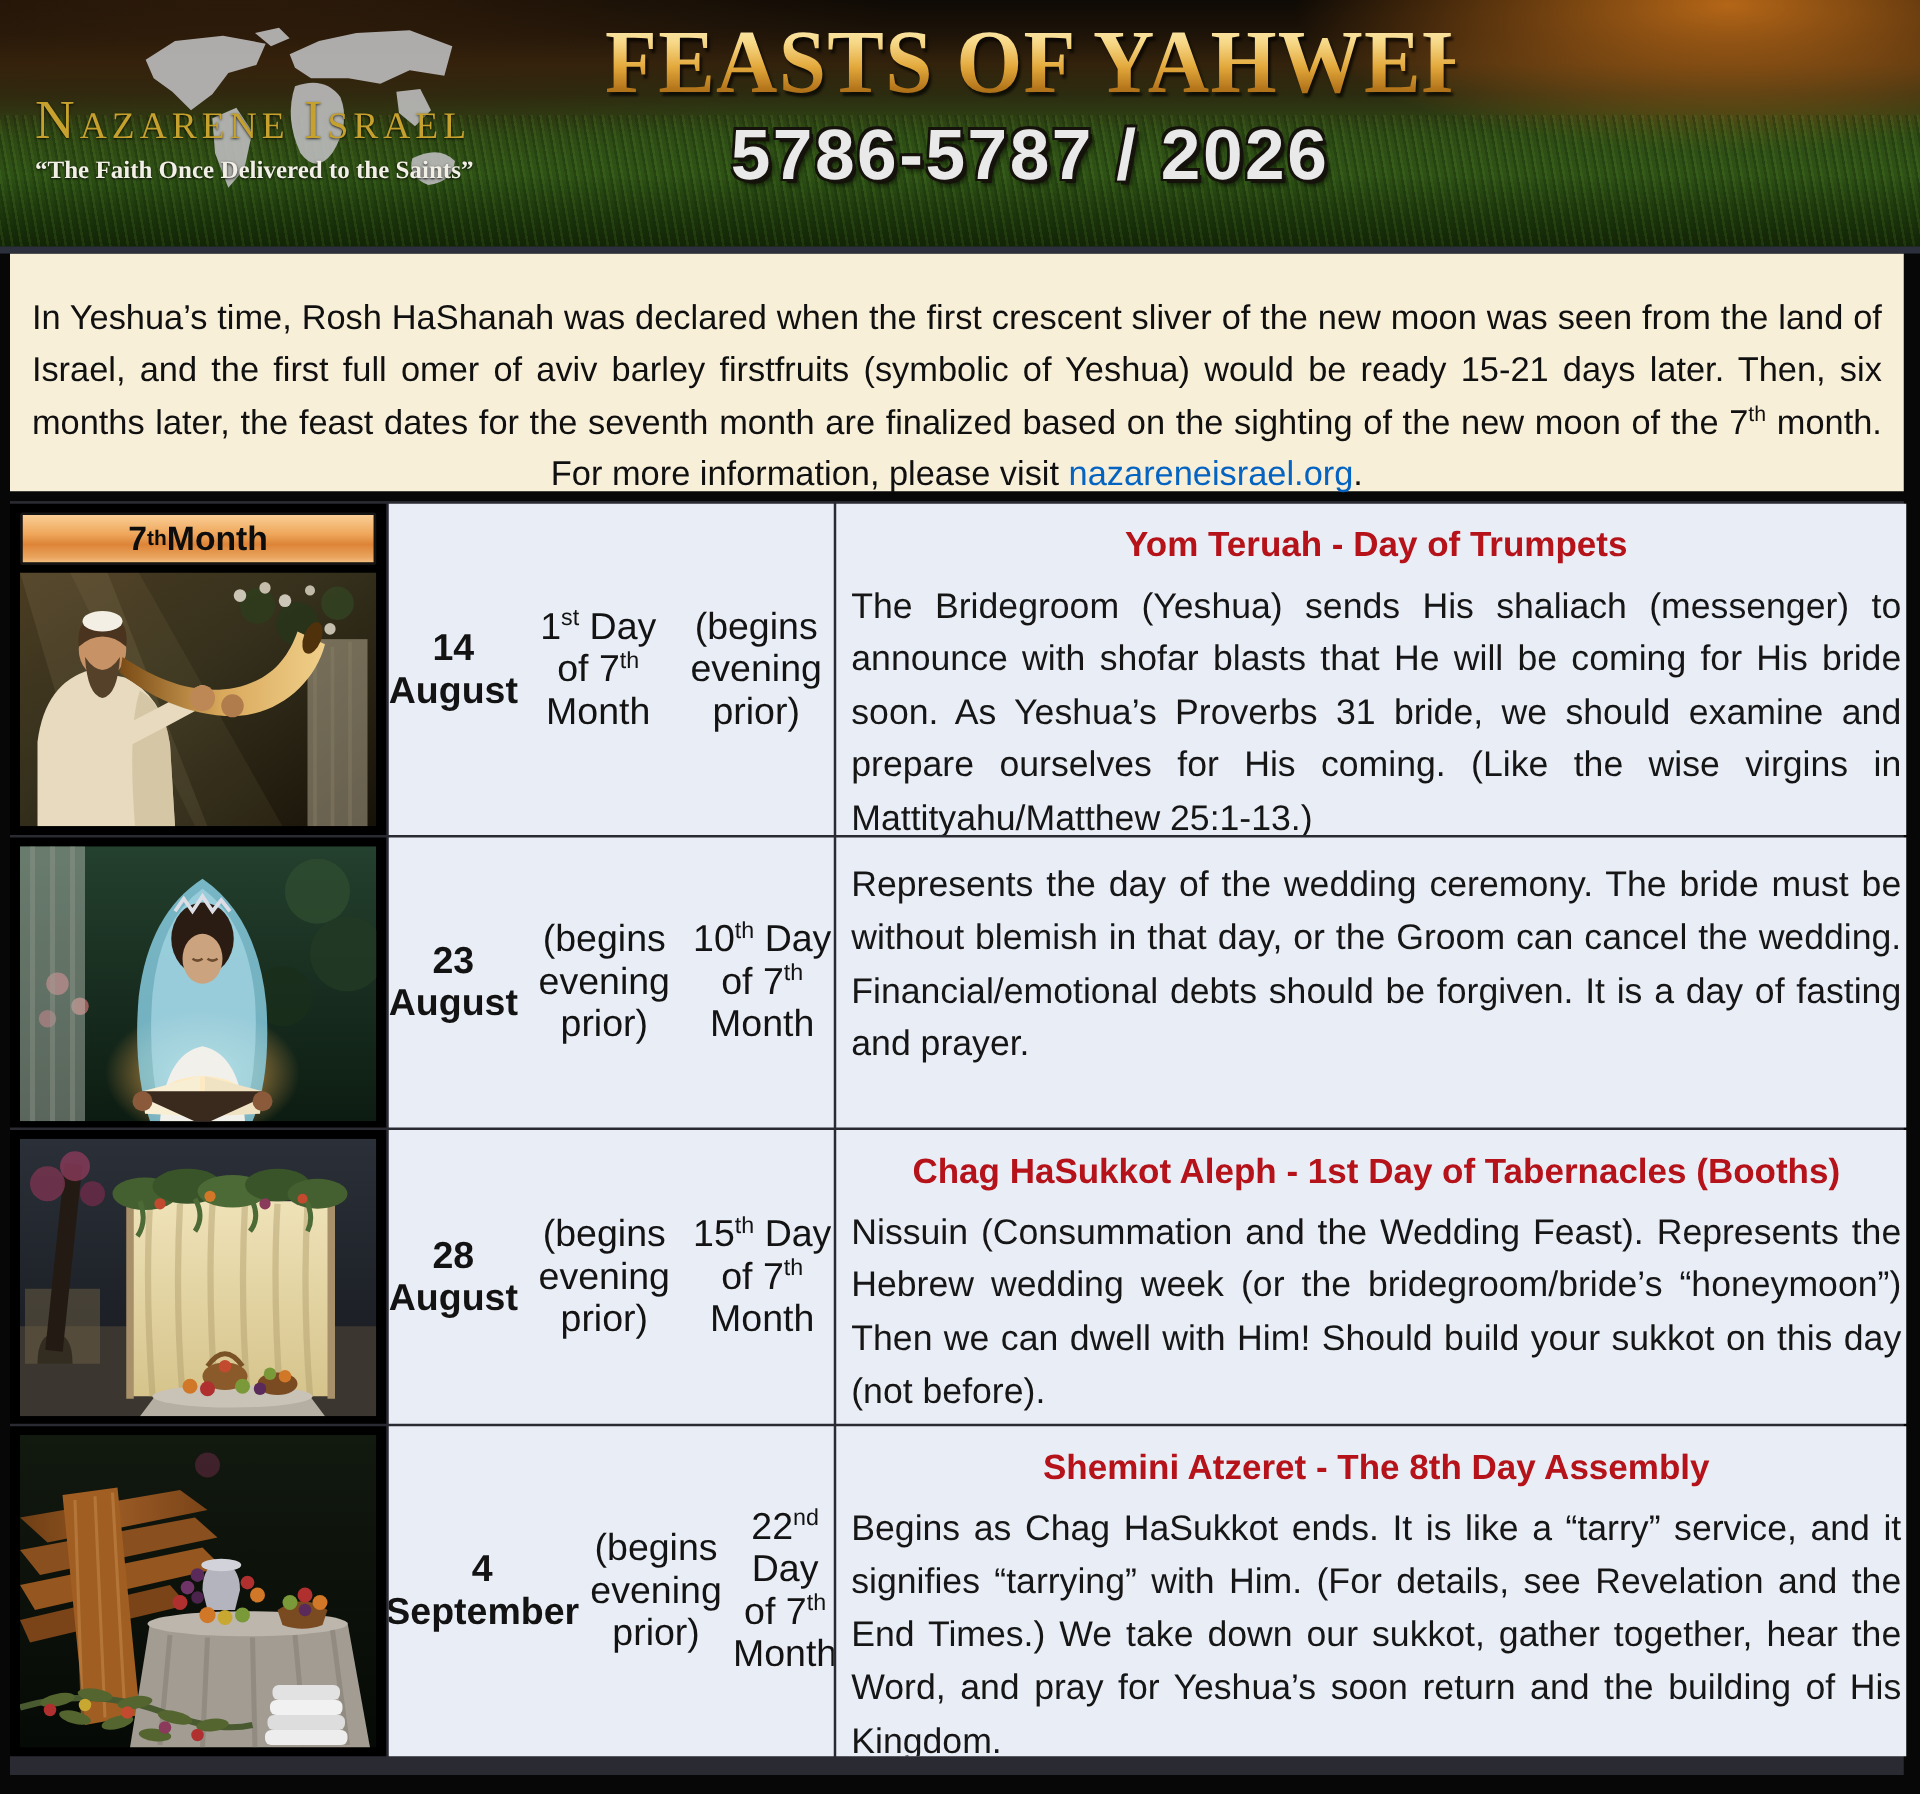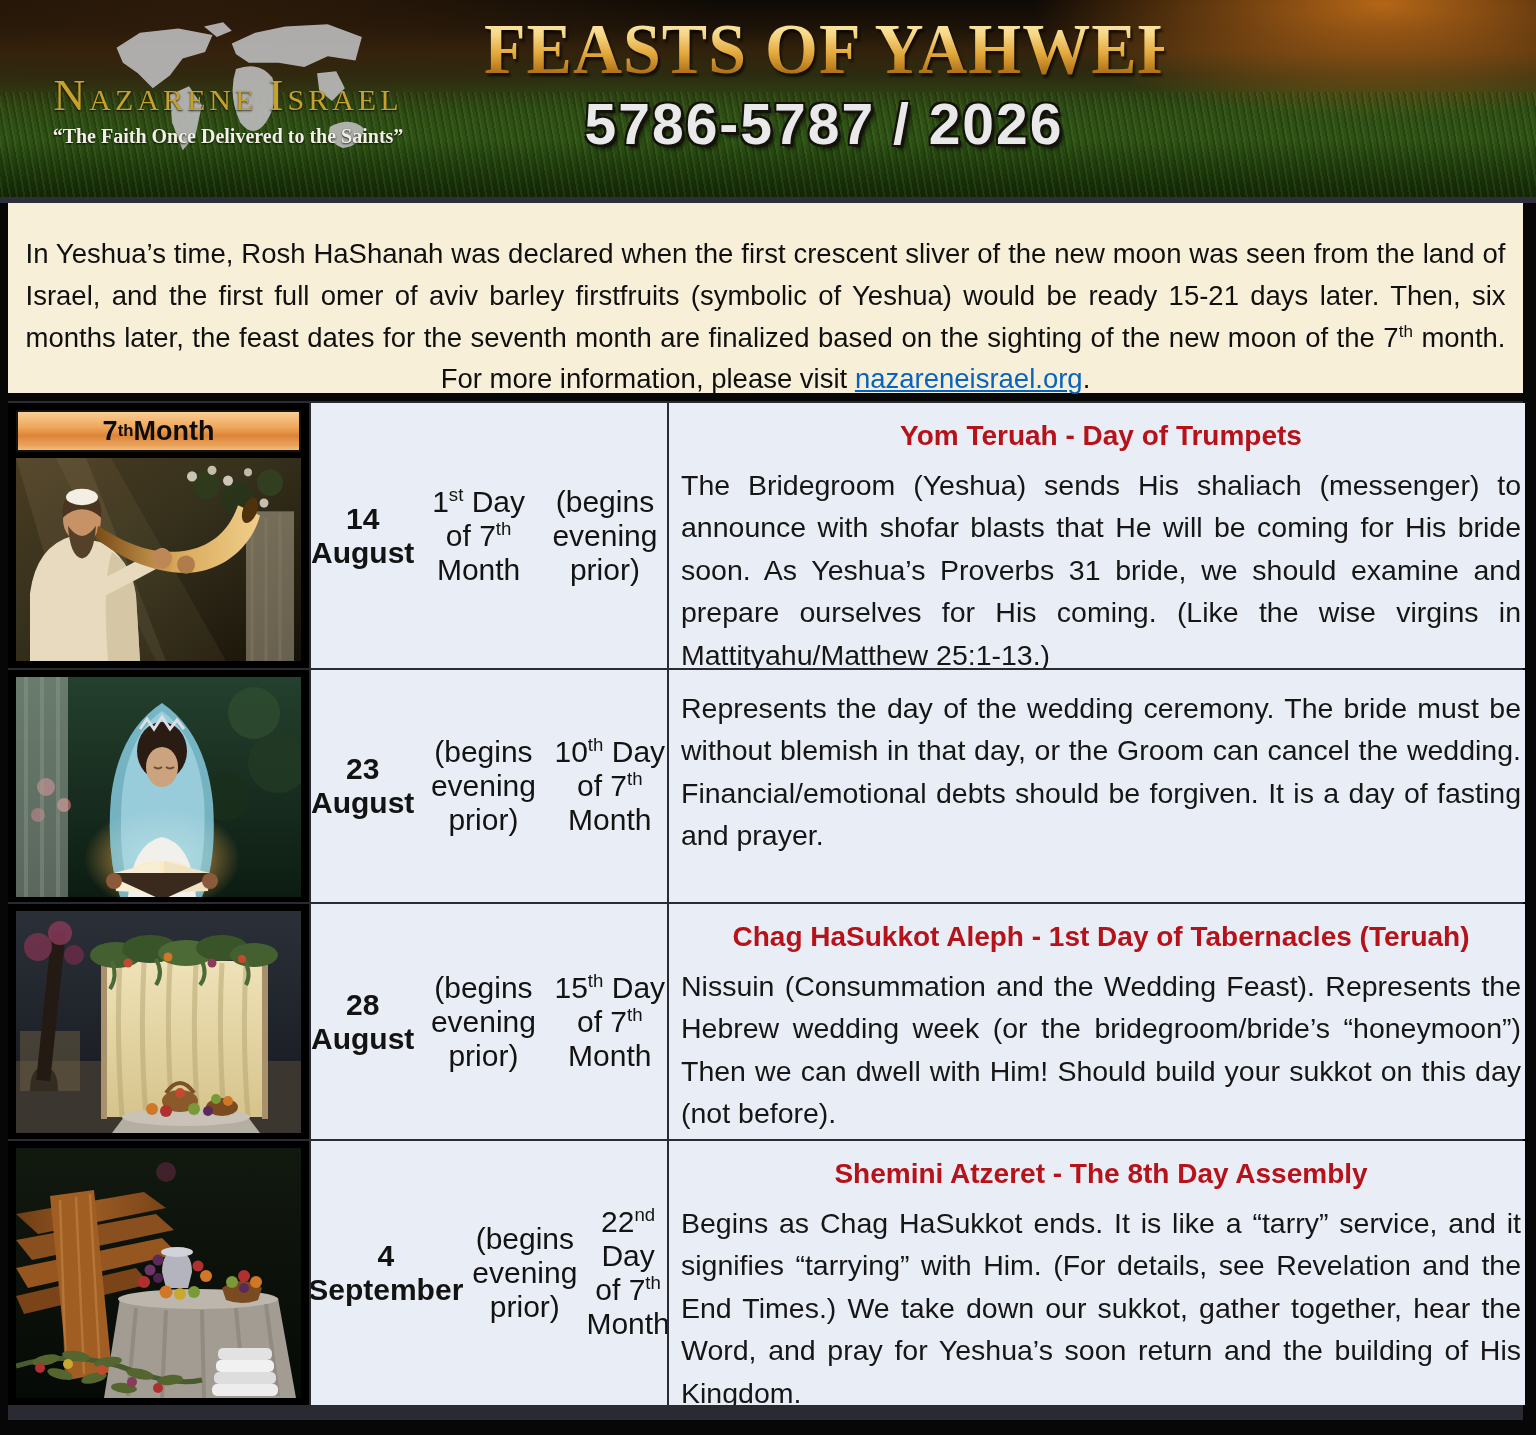--- a/index.html
+++ b/index.html
@@ -29,21 +29,21 @@
       linear-gradient(180deg,#0e0a05 0%,#1d1308 14%,#33220c 26%,#2c2b10 38%,#2f4c16 55%,#35581b 72%,#254410 90%,#1c350b 100%);
   }
   .grass{
     position:absolute;left:0;right:0;top:92px;bottom:0;
     background:
       repeating-linear-gradient(80deg, rgba(18,40,6,.30) 0 2px, rgba(96,146,46,.16) 2px 4px, rgba(0,0,0,0) 4px 7px),
       linear-gradient(180deg, rgba(30,60,12,0) 0%, rgba(38,74,16,.45) 45%, rgba(16,32,6,.8) 100%);
   }
   .logo{position:absolute;left:28px;top:16px;width:400px;height:170px;}
   .logo svg.map{position:absolute;left:48px;top:4px;width:320px;height:160px;opacity:.92;}
-  .logo-text{position:absolute;left:0;top:58px;width:400px;text-align:center;}
+  .logo-text{position:absolute;left:0;top:58px;width:400px;}
   .logo-name{
     font-family:"Liberation Serif", serif;color:#C6A12D;letter-spacing:4px;
     font-size:30px;line-height:1;text-shadow:0 1px 2px rgba(0,0,0,.8);white-space:nowrap;
   }
   .logo-name .big{font-size:44px;}
   .logo-tagline{
     font-family:"Liberation Serif", serif;font-weight:bold;color:#F2EFE6;
     font-size:20px;margin-top:7px;text-shadow:0 1px 2px rgba(0,0,0,.9);white-space:nowrap;
   }
   .title-block{position:absolute;left:484px;top:12px;width:680px;text-align:center;}
@@ -66,21 +66,21 @@
   .lower{flex:1;background:var(--frame-black);padding:0 13px 15px 8px;display:flex;flex-direction:column;}
   .intro{
     background:var(--intro-bg);
     padding:30px 14px 0;height:190px;flex:0 0 190px;
   }
   .intro-paragraph{
     width:1480px;margin:0 auto;font-size:27.5px;line-height:1.52;color:#101010;
     text-align:justify;text-align-last:center;
   }
   .intro-paragraph sup{font-size:.62em;line-height:0;}
-  .intro-link{color:var(--link-blue);text-decoration:underline;cursor:pointer;}
+  .intro-link{color:var(--link-blue);cursor:pointer;}
   .work-note{margin-top:27px;text-align:center;color:var(--accent-red);font-size:25px;}
   .work-note .bullet{font-size:20px;vertical-align:2px;margin-right:14px;}
 
   
   .feast-table{
     margin-top:8px;flex:1;
     display:grid;grid-template-columns:301px 356px 856px;grid-template-rows:265px 232px 235px 264px;
     gap:2px;background:var(--table-line);border-top:2px solid var(--table-line);
   }
   .cell{overflow:hidden;}
@@ -309,21 +309,21 @@
               <circle cx="192" cy="200" r="5" fill="#5A2A5A"></circle>
           </svg>
         </div>
       </div>
       <div class="cell date-cell">
         <div class="date-day">28 August</div>
         <div class="date-line"><span>(begins evening prior)</span></div>
         <div class="date-line"><span>15</span><sup>th</sup><span> Day of 7</span><sup>th</sup><span> Month</span></div>
       </div>
       <div class="cell desc-cell">
-        <div class="desc-title">Chag HaSukkot Aleph - 1st Day of Tabernacles (Teruah)</div>
+        <div class="desc-title">Chag HaSukkot Aleph - 1st Day of Tabernacles (Booths)</div>
         <p class="desc-body">Nissuin (Consummation and the Wedding Feast). Represents the Hebrew wedding week (or the bridegroom/bride’s “honeymoon”) Then we can dwell with Him! Should build your sukkot on this day (not before).</p>
       </div>
 
       <div class="cell img-cell">
         <div class="photo">
           <svg viewBox="0 0 285 250" preserveAspectRatio="none">
             <defs>
               <linearGradient id="bg4" x1="0" y1="0" x2="0" y2="1">
                 <stop offset="0" stop-color="#12190F"></stop>
                   <stop offset="1" stop-color="#060A06"></stop>

